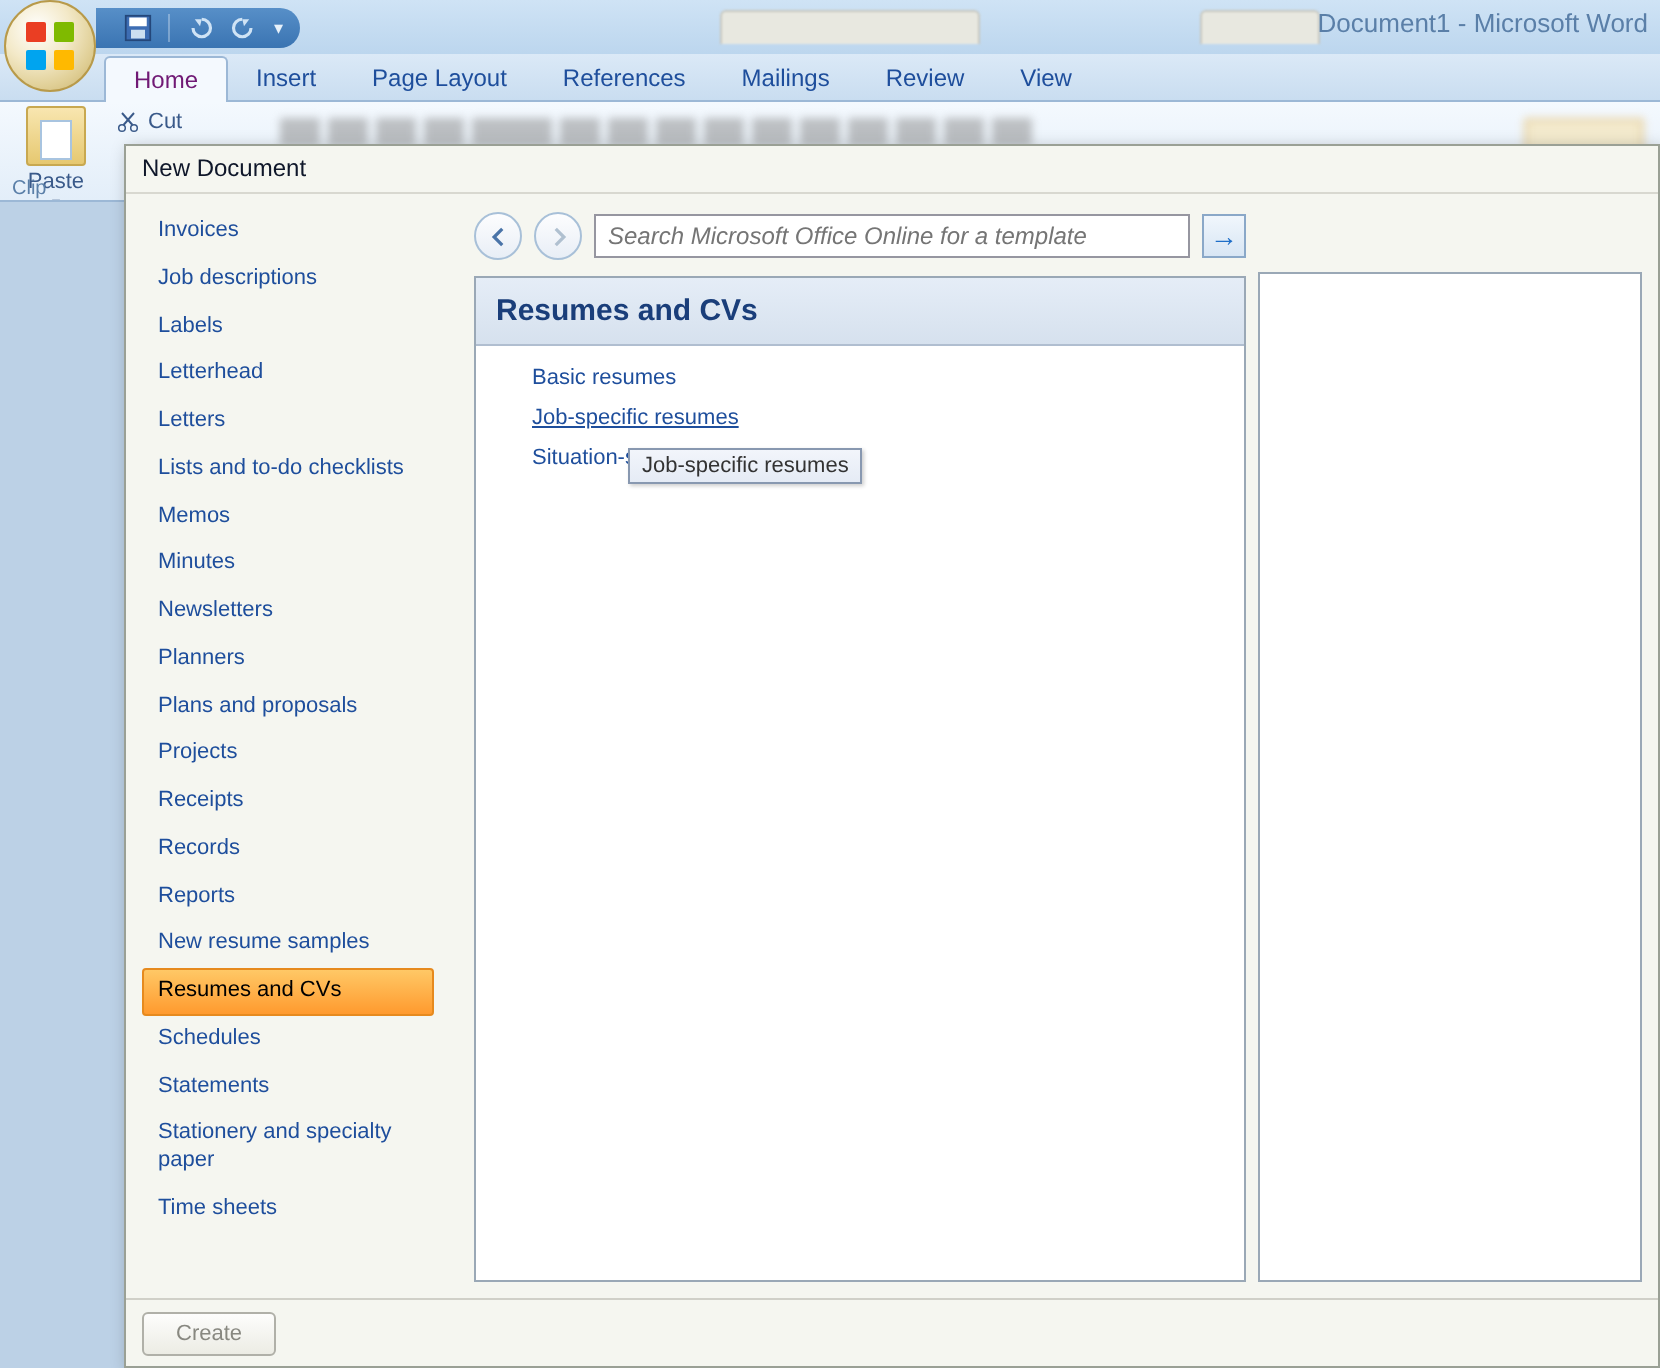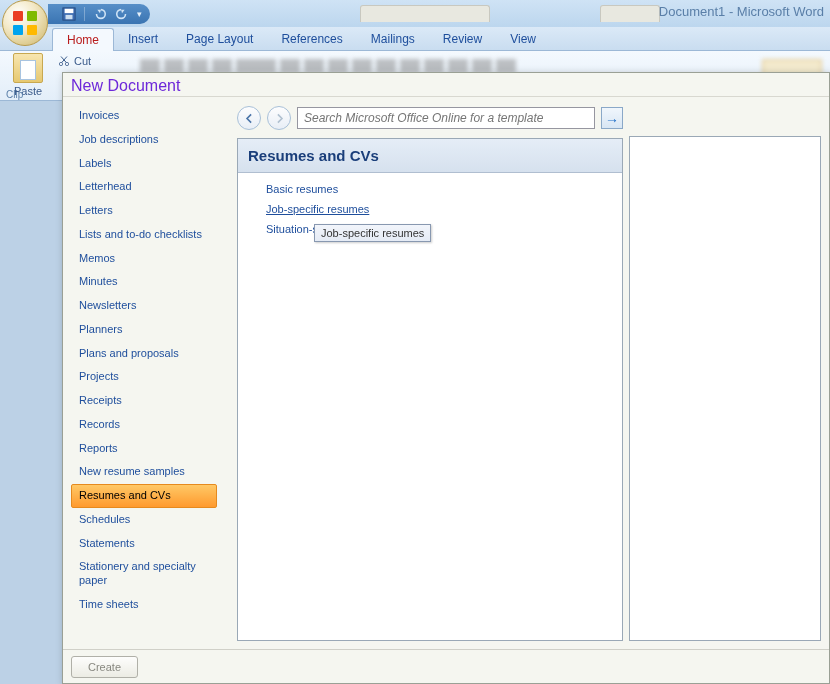--- a/index.html
+++ b/index.html
@@ -89,21 +89,21 @@
     padding: 4px 14px 4px;
     font-size: 12px;
     color: #1e4e9c;
     cursor: default;
   }
   .rtab.active {
     background: #f4f9fe;
     border: 1px solid #9cb8d6;
     border-bottom: none;
     border-radius: 3px 3px 0 0;
-    color: #b91c1c;
+    color: #701a75;
     margin-bottom: -1px;
     margin-top: 28px;
   }
   
   .ribbon-body {
     height: 50px;
     background: linear-gradient(#f4f9fe, #e3eef9);
     border-bottom: 1px solid #9cb8d6;
     position: relative;
     overflow: hidden;
@@ -167,22 +167,22 @@
     left: 62px; top: 72px;
     width: 768px; height: 612px;
     background: #f5f6f0;
     border: 1px solid #9aa095;
     box-shadow: 2px 2px 8px rgba(0,0,0,0.25);
   }
   .dlg-title {
     height: 24px;
     border-bottom: 1px solid #d8d8d0;
     padding: 4px 8px;
-    font-size: 16px;
-    color: #6d28d9;
+    font-size: 12px;
+    color: #0f172a;
   }
   .dlg-body {
     position:absolute;
     left:0; right:0; top:25px; bottom:36px;
     display:flex;
   }
   
   .cat-pane {
     width: 160px;
     position:relative;

